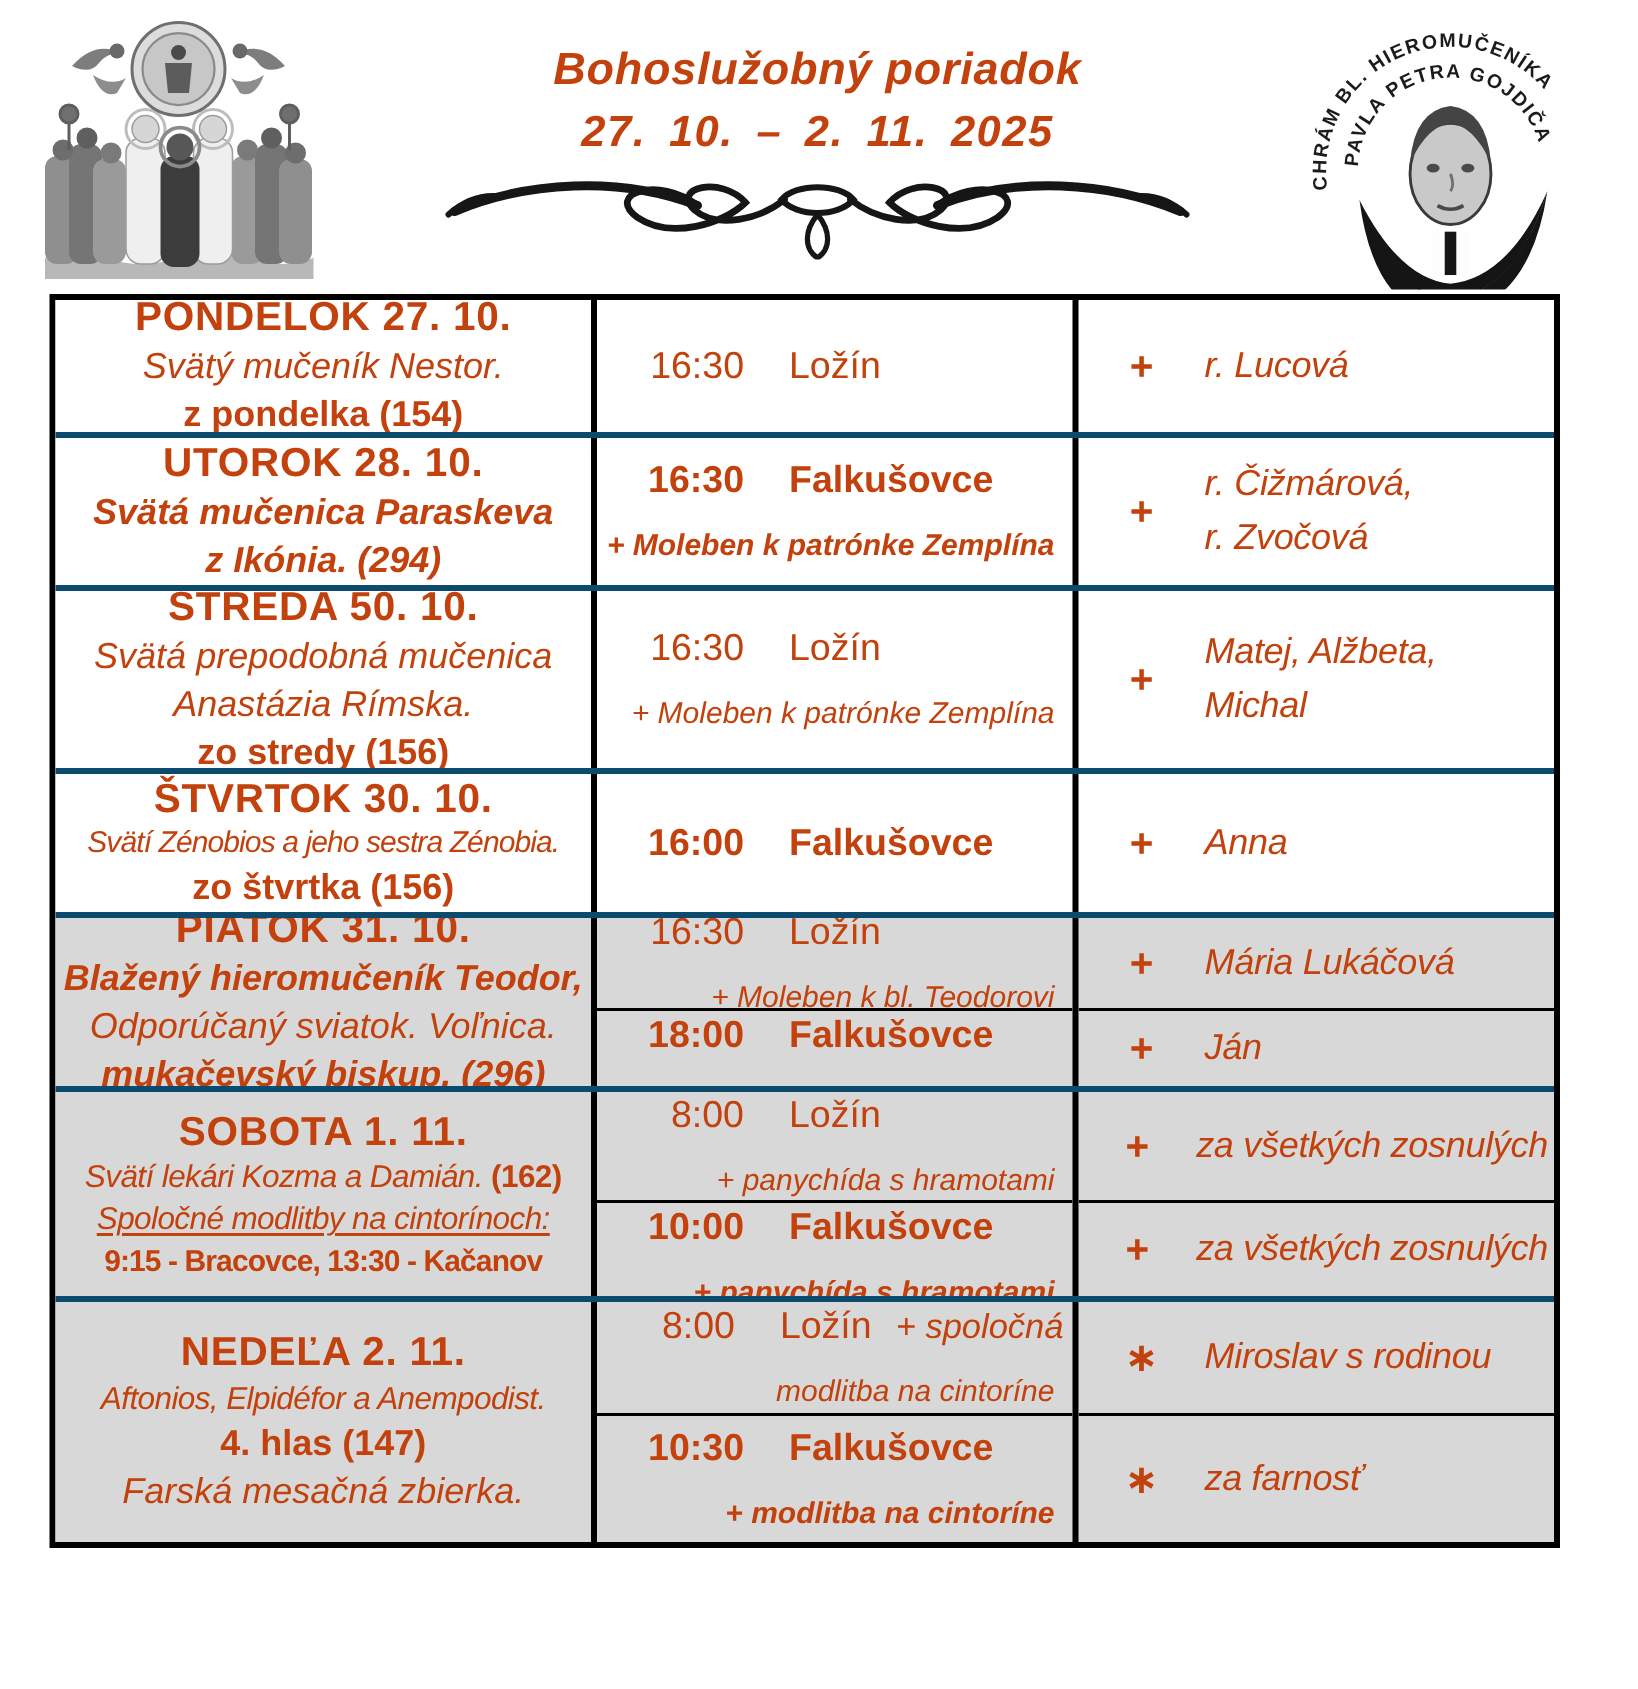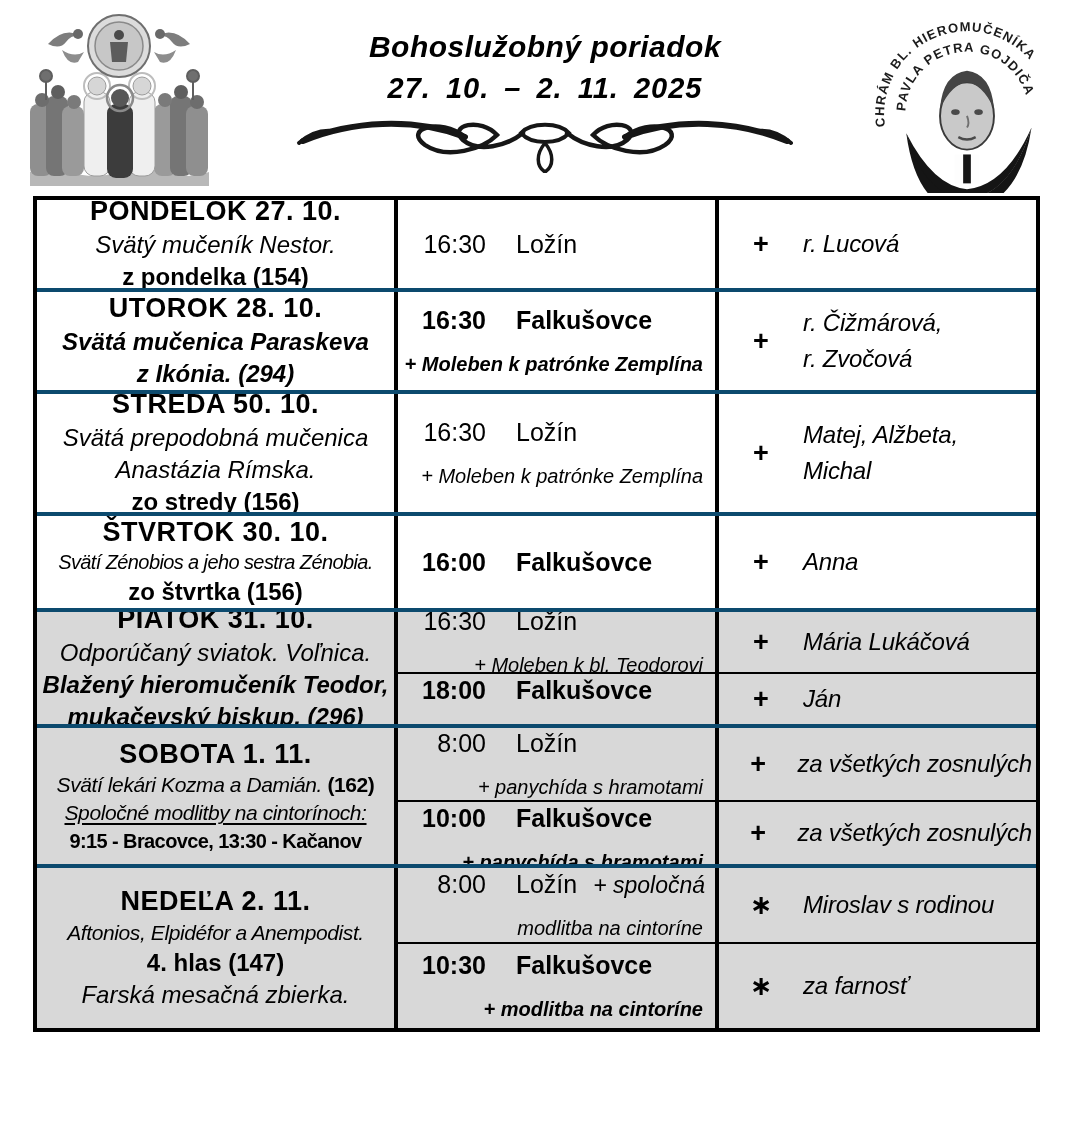--- a/index.html
+++ b/index.html
@@ -1,17 +1,17 @@
 <!DOCTYPE html>
 <html><head>
 <meta charset="utf-8">
 <style>
   html,body{margin:0;padding:0;background:#fff;}
   .page{position:relative;width:1092px;height:1126px;background:#fff;overflow:hidden;
-        font-family:"Liberation Sans","DejaVu Sans",sans-serif;color:#000000;}
+        font-family:"Liberation Sans","DejaVu Sans",sans-serif;color:#c2410c;}
 
   
   .icon-art{position:absolute;left:22px;top:8px;}
   .title-block{position:absolute;left:278px;top:30px;width:534px;text-align:center;}
   .title{font-size:30px;font-weight:bold;font-style:italic;letter-spacing:.5px;}
   .date-range{font-size:29px;font-weight:bold;font-style:italic;letter-spacing:1px;word-spacing:6px;margin-top:8px;}
   .flourish{display:block;margin:6px auto 0 auto;}
   .logo{position:absolute;left:862px;top:8px;}
 
   
@@ -31,21 +31,21 @@
   .ln-xs{font-size:20px;letter-spacing:-.6px;}
   .it{font-style:italic;}
   .bd{font-weight:bold;}
   .bi{font-weight:bold;font-style:italic;}
   .ul{text-decoration:underline;text-underline-offset:3px;}
   .ref{font-weight:bold;font-style:normal;}
 
   .svc{flex:1;display:flex;flex-direction:column;justify-content:center;padding:2px 6px 2px 0;box-sizing:border-box;}
   .svc-col.split .svc:first-child{border-bottom:2px solid #000;flex:none;}
   .int-col.split .int:first-child{border-bottom:2px solid #000;flex:none;}
-  .svc-main{display:flex;align-items:baseline;padding-left:14px;font-size:25px;white-space:nowrap;}
+  .svc-main{display:flex;align-items:baseline;padding-left:24px;font-size:25px;white-space:nowrap;}
   .svc-main .time{display:inline-block;width:74px;text-align:right;}
   .svc-main .place{margin-left:30px;}
   .svc-main .note-inline{margin-left:16px;font-style:italic;font-size:23px;}
   .svc-note{font-size:20px;font-style:italic;text-align:right;padding-right:6px;margin-top:18px;white-space:nowrap;}
   .svc.boldsvc .svc-main{font-weight:bold;}
   .svc.boldsvc .svc-note{font-weight:bold;}
 
   .int{flex:1;display:flex;align-items:center;padding:2px 4px;box-sizing:border-box;}
   .int .sym{display:inline-block;width:32px;margin-left:22px;text-align:center;font-size:27px;font-weight:bold;}
   .int .names{margin-left:26px;font-size:24px;letter-spacing:-.2px;line-height:1.5;white-space:nowrap;font-style:italic;}
@@ -257,22 +257,22 @@
         <div class="int">
           <span class="sym">+</span>
           <span class="names">Anna</span>
         </div>
       </div>
     </div>
 
     <div class="row gray" style="height:116px">
       <div class="day">
         <div class="day-title">PIATOK  31. 10.</div>
+        <div class="day-line bi">Blažený hieromučeník Teodor,</div>
         <div class="day-line it">Odporúčaný sviatok. Voľnica.</div>
-        <div class="day-line bi">Blažený hieromučeník Teodor,</div>
         <div class="day-line bi">mukačevský biskup.  (296)</div>
       </div>
       <div class="svc-col split">
         <div class="svc" style="height:62px">
           <div class="svc-main">
             <span class="time">16:30</span>
             <span class="place">Ložín</span>
           </div>
           <div class="svc-note">+ Moleben k bl. Teodorovi</div>
         </div>

